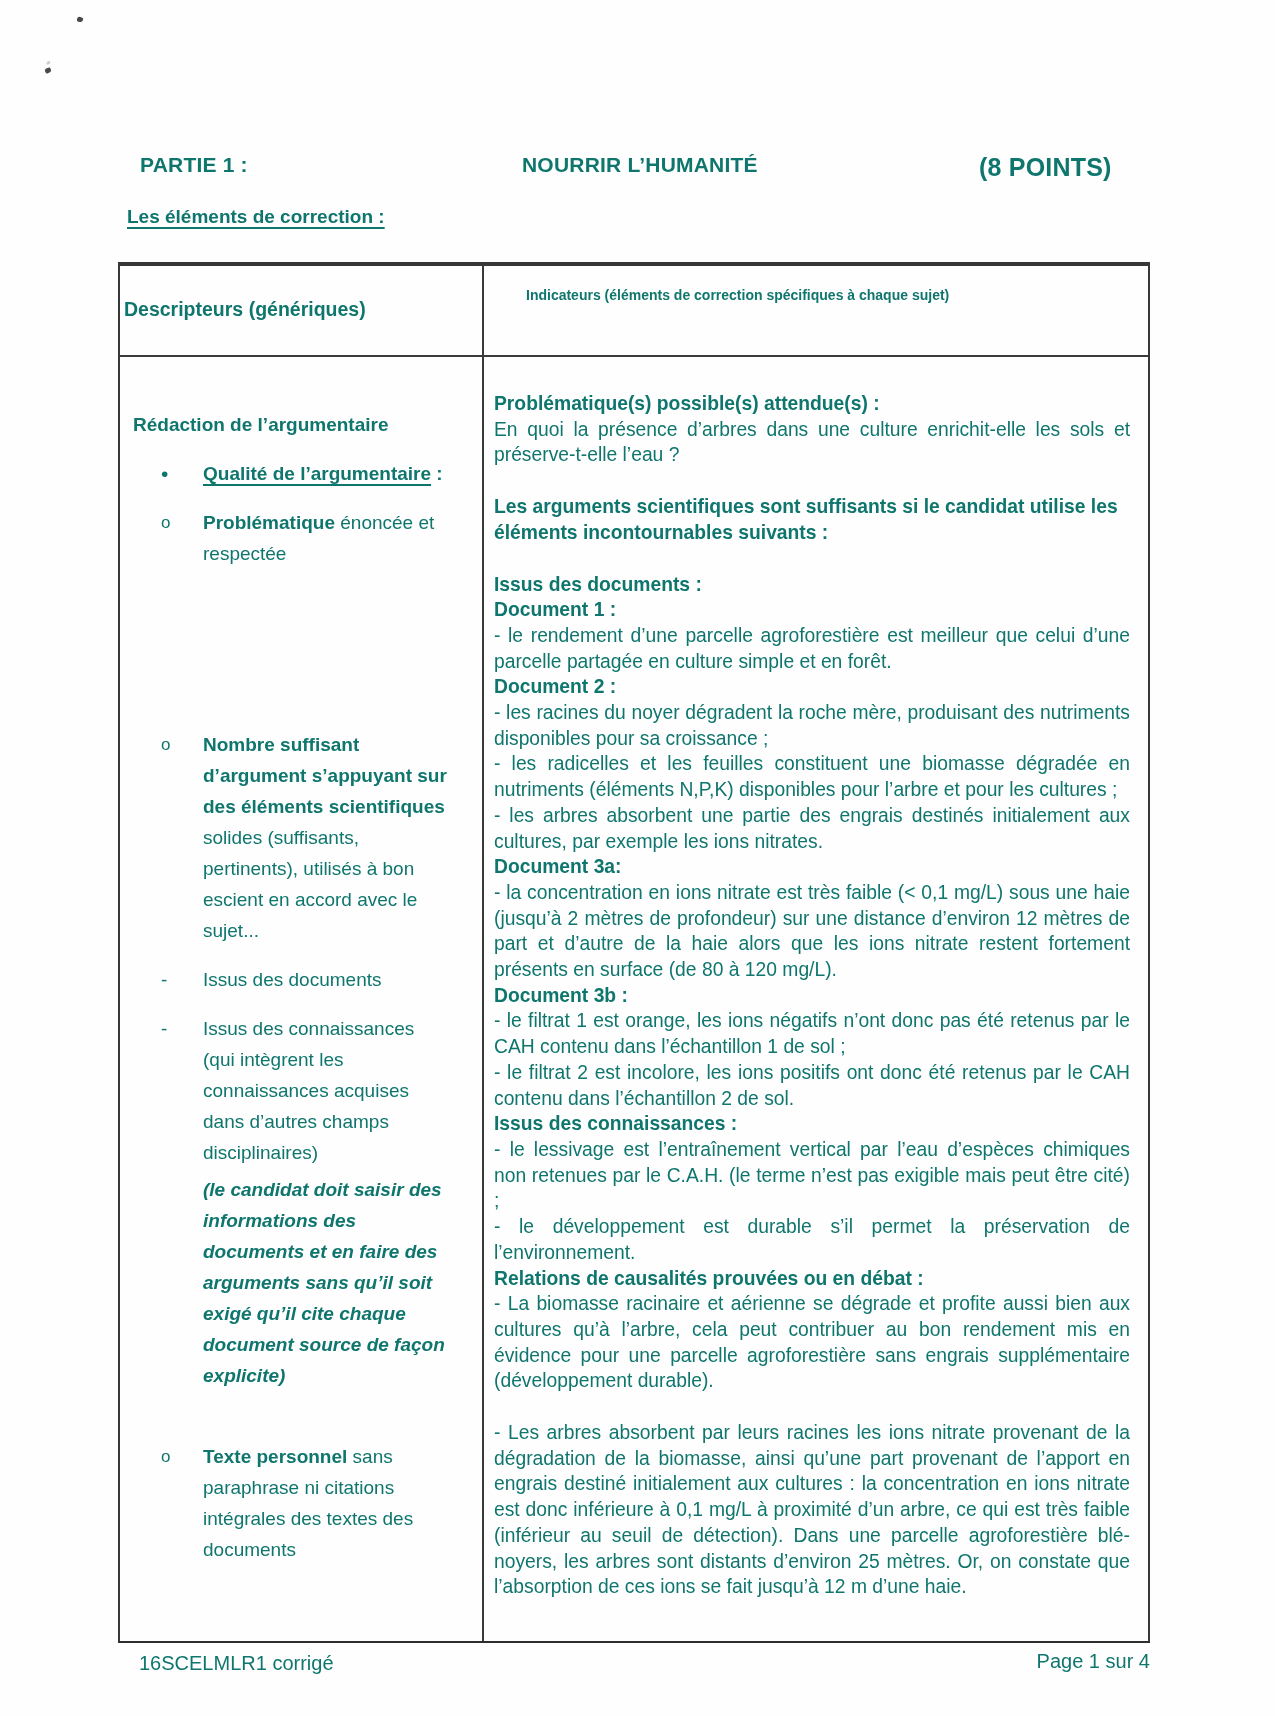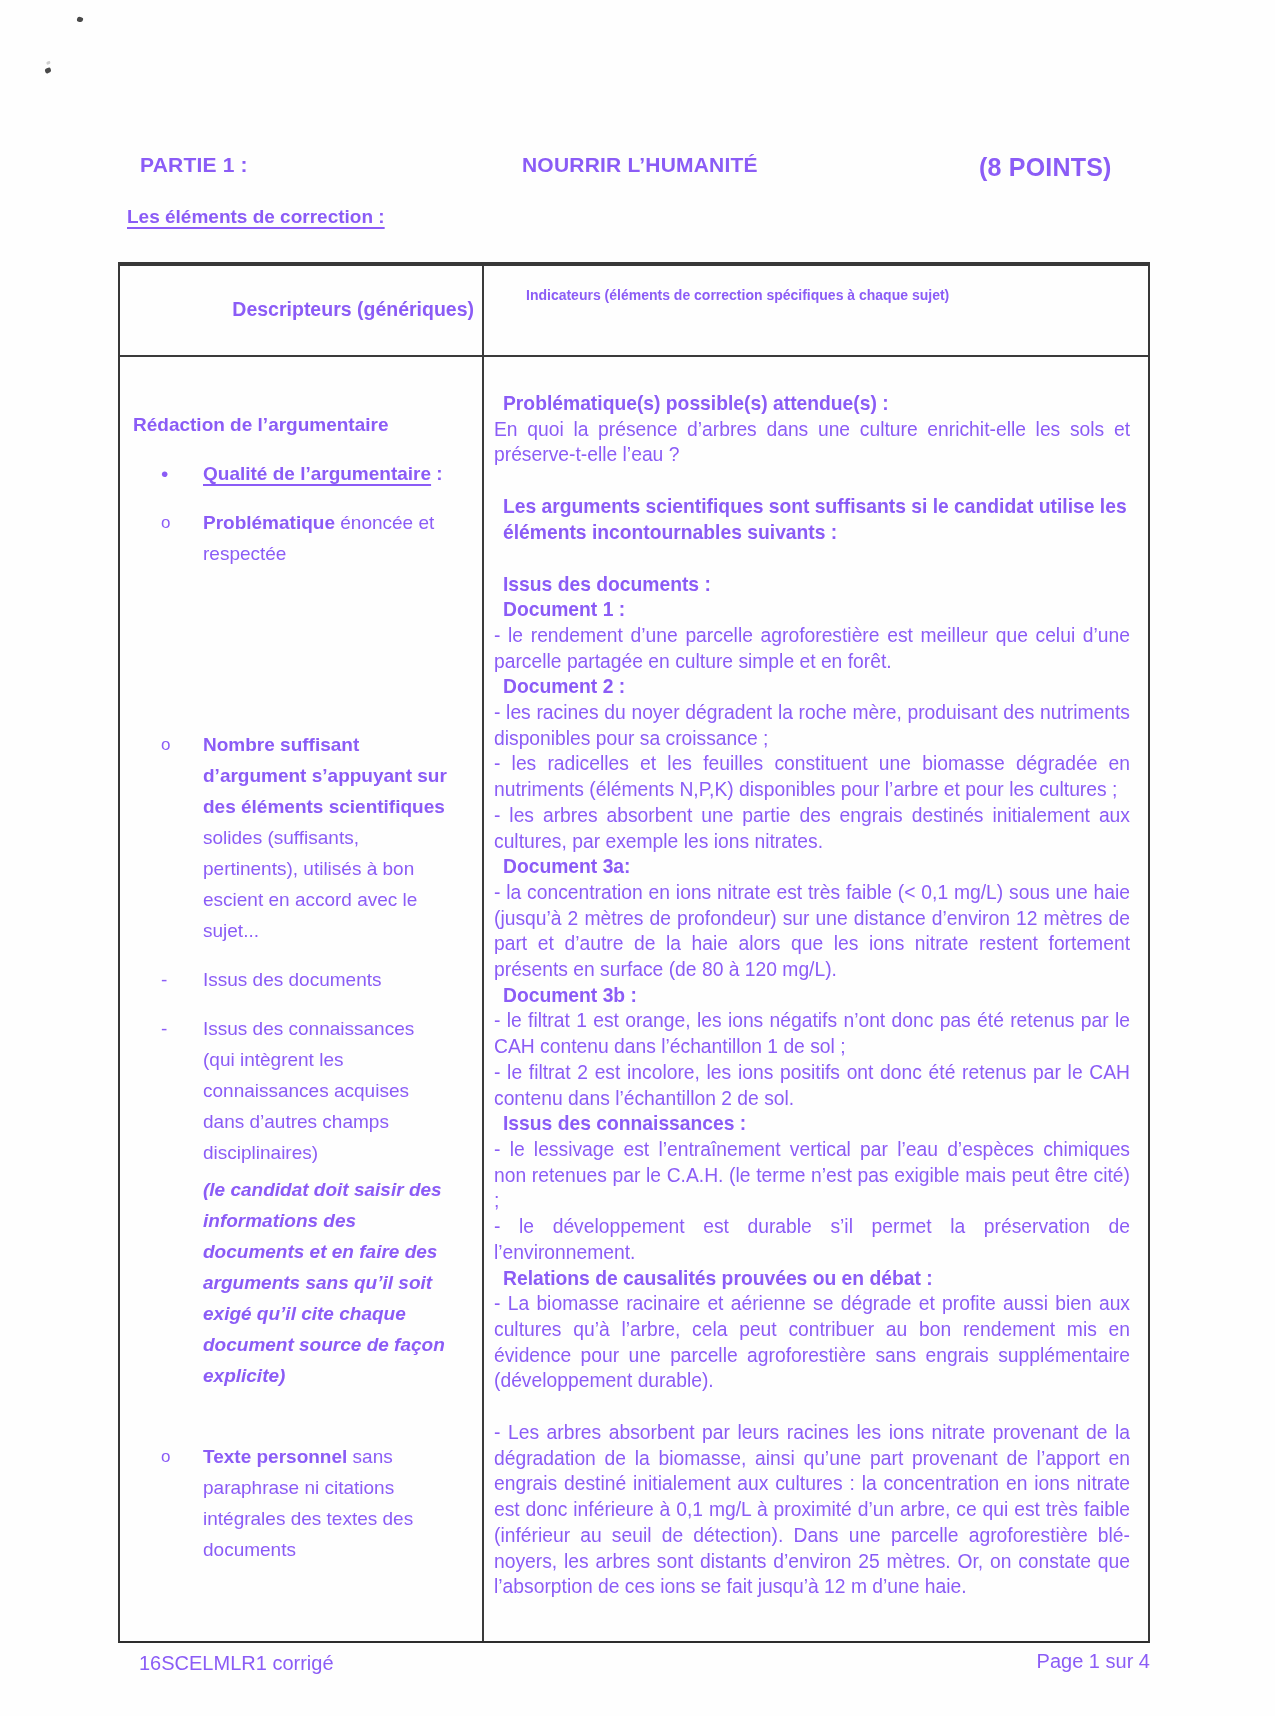--- a/index.html
+++ b/index.html
@@ -1,19 +1,19 @@
 <!DOCTYPE html>
 <html><head>
 <meta charset="utf-8">
 <style>
   html,body{margin:0;padding:0;background:#e8e8e8;}
   .page{
     position:relative; width:1275px; height:1716px; margin:0 auto;
     background:#fefefe; overflow:hidden;
-    font-family:"Liberation Sans", sans-serif; color:#8b5cf6;
+    font-family:"Liberation Sans", sans-serif; color:#0f766e;
     -webkit-font-smoothing:antialiased;
   }
   .speck{position:absolute; background:#4a4a4a; border-radius:45% 30% 50% 35%;}
   .speck1{left:77px; top:17px; width:6px; height:5px; transform:rotate(15deg);}
   .speck2{left:45px; top:68px; width:6px; height:5px; transform:rotate(-20deg); box-shadow:3px -7px 0 -1px #cfcfcf;}
 
   
   .titlebar{position:absolute; top:153px; left:0; width:100%; height:28px;}
   .title-left{position:absolute; left:140px; font-size:21px; font-weight:bold; letter-spacing:.2px;}
   .title-center{position:absolute; left:522px; font-size:21px; font-weight:bold; letter-spacing:.2px;}
@@ -26,21 +26,21 @@
 
   
   .ctable{
     position:absolute; left:118px; top:262px; width:1032px;
     border:2px solid #383838; border-top-width:4px; border-bottom-color:#2d2d2d;
     display:grid; grid-template-columns:362px 1fr; grid-template-rows:91px 1284px;
     background:#fefefe; box-sizing:border-box;
   }
   .th-left{
     border-bottom:2px solid #3a3a3a; box-sizing:border-box;
-    padding:32px 8px 0 24px; font-size:19.5px; font-weight:bold;text-align:right;
+    padding:32px 8px 0 4px; font-size:19.5px; font-weight:bold;
   }
   .th-right{
     border-left:2px solid #3a3a3a; border-bottom:2px solid #3a3a3a; box-sizing:border-box;
     padding:14px 42px 0 42px; font-size:14px; font-weight:bold;
     text-align:left; line-height:30px;
   }
   .cell-left{
     box-sizing:border-box; padding:52px 31px 0 13px;
     font-size:19px; line-height:31px;
   }
@@ -53,21 +53,21 @@
   .blk{position:relative;}
   .blk.disc,.blk.circle,.blk.dash{padding-left:70px;}
   .blk.indent{padding-left:70px;}
   .marker{position:absolute; left:28px; top:0;}
   .mk-disc{font-size:21px;}
   .mk-circle{font-size:17px;}
   .mk-dash{font-size:19px;}
   .b{font-weight:bold;}
   .i{font-style:italic;margin-top:8px;}
   .u{text-decoration:underline; text-underline-offset:4px; text-decoration-thickness:2px;text-align:right;}
-  .blk.h{font-weight:bold;margin-left:9px;}
+  .blk.h{font-weight:bold;}
   .blk.p{text-align:justify; text-align-last:left;}
   .cell-right .gap{height:26px;}
   .cell-left .gap{height:31px;}
   .cell-left .gap-xs{height:6px;}
   .cell-left .gap-s{height:18px;}
   .cell-left .gap-m{height:50px;}
   .cell-left .gap-xl{height:160px;}
 
   
   .footer-left{position:absolute; left:110px; top:1652px; font-size:20px;margin-left:29px;}

